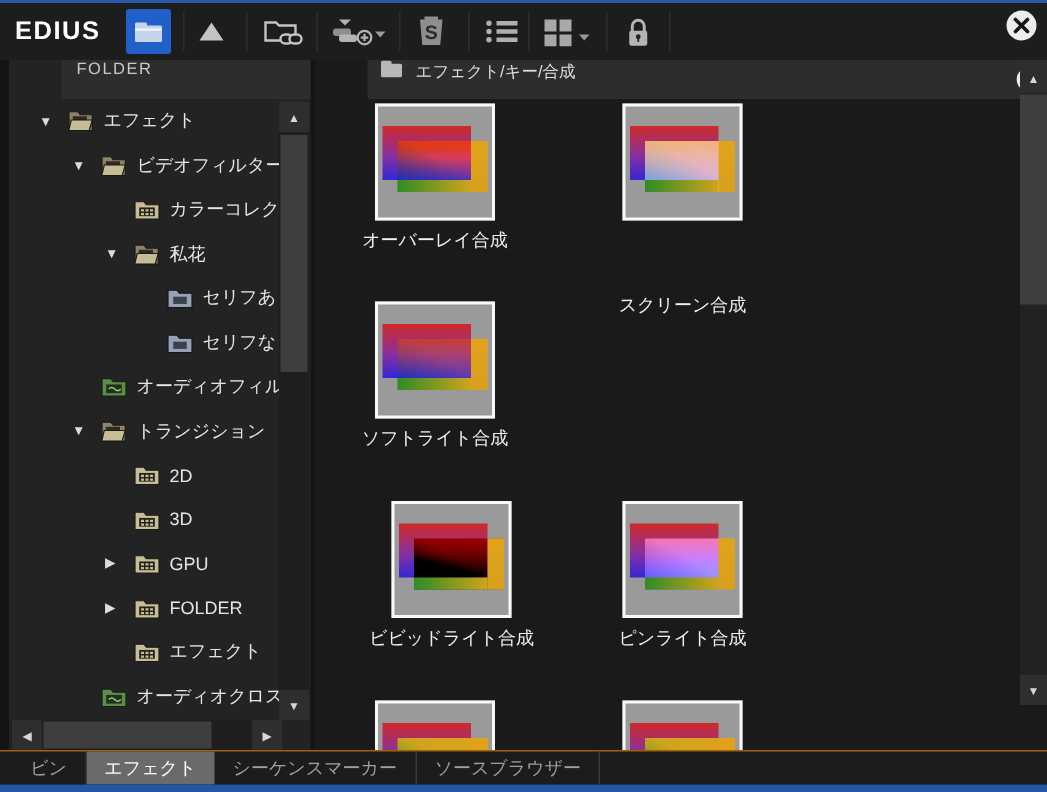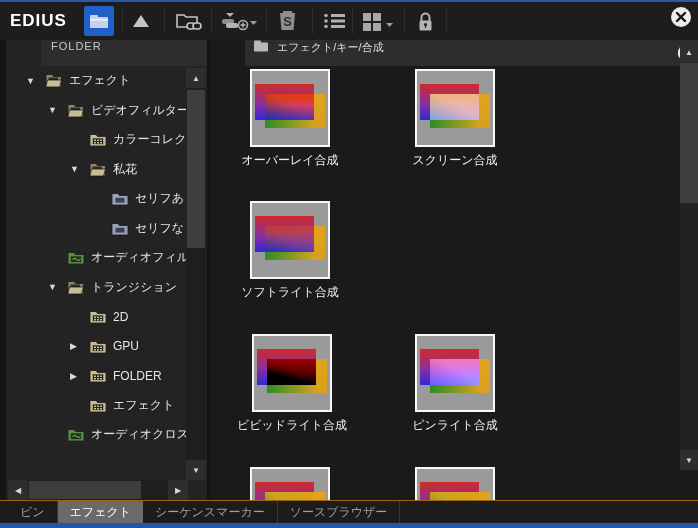--- a/index.html
+++ b/index.html
@@ -305,20 +305,36 @@
             <rect x="8" y="7.5" width="2" height="1.5" fill="#c6bd96"></rect>
             <rect x="11" y="7.5" width="2" height="1.5" fill="#c6bd96"></rect>
       <rect x="5" y="10" width="2" height="1.5" fill="#c6bd96"></rect>
             <rect x="8" y="10" width="2" height="1.5" fill="#c6bd96"></rect>
             <rect x="11" y="10" width="2" height="1.5" fill="#c6bd96"></rect>
           </svg>
         </span>
         <span>2D</span>
       </div>
       <div class="tree-row" style="padding-left: 64px;">
+        <span class="expander"></span>
+        <span class="tree-icon">
+          <svg width="18" height="15" viewBox="0 0 18 15">
+      <path d="M1 2.5 h6 l1.5 2 H17 V14 H1 z" fill="#c6bd96" stroke="#1a1a14" stroke-width="0.8"></path>
+      <rect x="3.8" y="6.3" width="10.4" height="5.8" fill="#23231a"></rect>
+      <rect x="5" y="7.5" width="2" height="1.5" fill="#c6bd96"></rect>
+            <rect x="8" y="7.5" width="2" height="1.5" fill="#c6bd96"></rect>
+            <rect x="11" y="7.5" width="2" height="1.5" fill="#c6bd96"></rect>
+      <rect x="5" y="10" width="2" height="1.5" fill="#c6bd96"></rect>
+            <rect x="8" y="10" width="2" height="1.5" fill="#c6bd96"></rect>
+            <rect x="11" y="10" width="2" height="1.5" fill="#c6bd96"></rect>
+          </svg>
+        </span>
+        <span>3D</span>
+      </div>
+      <div class="tree-row" style="padding-left: 64px;">
         <span class="expander">▶</span>
         <span class="tree-icon">
           <svg width="18" height="15" viewBox="0 0 18 15">
       <path d="M1 2.5 h6 l1.5 2 H17 V14 H1 z" fill="#c6bd96" stroke="#1a1a14" stroke-width="0.8"></path>
       <rect x="3.8" y="6.3" width="10.4" height="5.8" fill="#23231a"></rect>
       <rect x="5" y="7.5" width="2" height="1.5" fill="#c6bd96"></rect>
             <rect x="8" y="7.5" width="2" height="1.5" fill="#c6bd96"></rect>
             <rect x="11" y="7.5" width="2" height="1.5" fill="#c6bd96"></rect>
       <rect x="5" y="10" width="2" height="1.5" fill="#c6bd96"></rect>
             <rect x="8" y="10" width="2" height="1.5" fill="#c6bd96"></rect>
@@ -407,39 +423,39 @@
   <div class="grid-area">
       <div class="cell" style="left: 5px; top: 3px;">
         <div class="thumb">
           <div class="rect-back"></div>
           <div class="rect-front" style="mix-blend-mode: overlay;"></div>
           <div class="patch-r"></div>
           <div class="patch-b"></div>
         </div>
         <div class="cell-label">オーバーレイ合成</div>
       </div>
-      <div class="cell" style="left: 170px; top: 3px;">
+      <div class="cell" style="left: 170px; top: 3px; gap: 43px;">
         <div class="thumb">
           <div class="rect-back"></div>
           <div class="rect-front" style="mix-blend-mode: screen;"></div>
           <div class="patch-r"></div>
           <div class="patch-b"></div>
         </div>
         <div class="cell-label">スクリーン合成</div>
       </div>
       <div class="cell" style="left: 5px; top: 135px;">
         <div class="thumb">
           <div class="rect-back"></div>
           <div class="rect-front" style="mix-blend-mode: soft-light;"></div>
           <div class="patch-r"></div>
           <div class="patch-b"></div>
         </div>
         <div class="cell-label">ソフトライト合成</div>
       </div>
-      <div class="cell" style="left: 7px; top: 268px;">
+      <div class="cell" style="left: 16px; top: 268px;">
         <div class="thumb">
           <div class="rect-back"></div>
           <div class="rect-front" style="mix-blend-mode: color-burn;"></div>
           <div class="patch-r"></div>
           <div class="patch-b"></div>
         </div>
         <div class="cell-label">ビビッドライト合成</div>
       </div>
       <div class="cell" style="left: 170px; top: 268px;">
         <div class="thumb">

